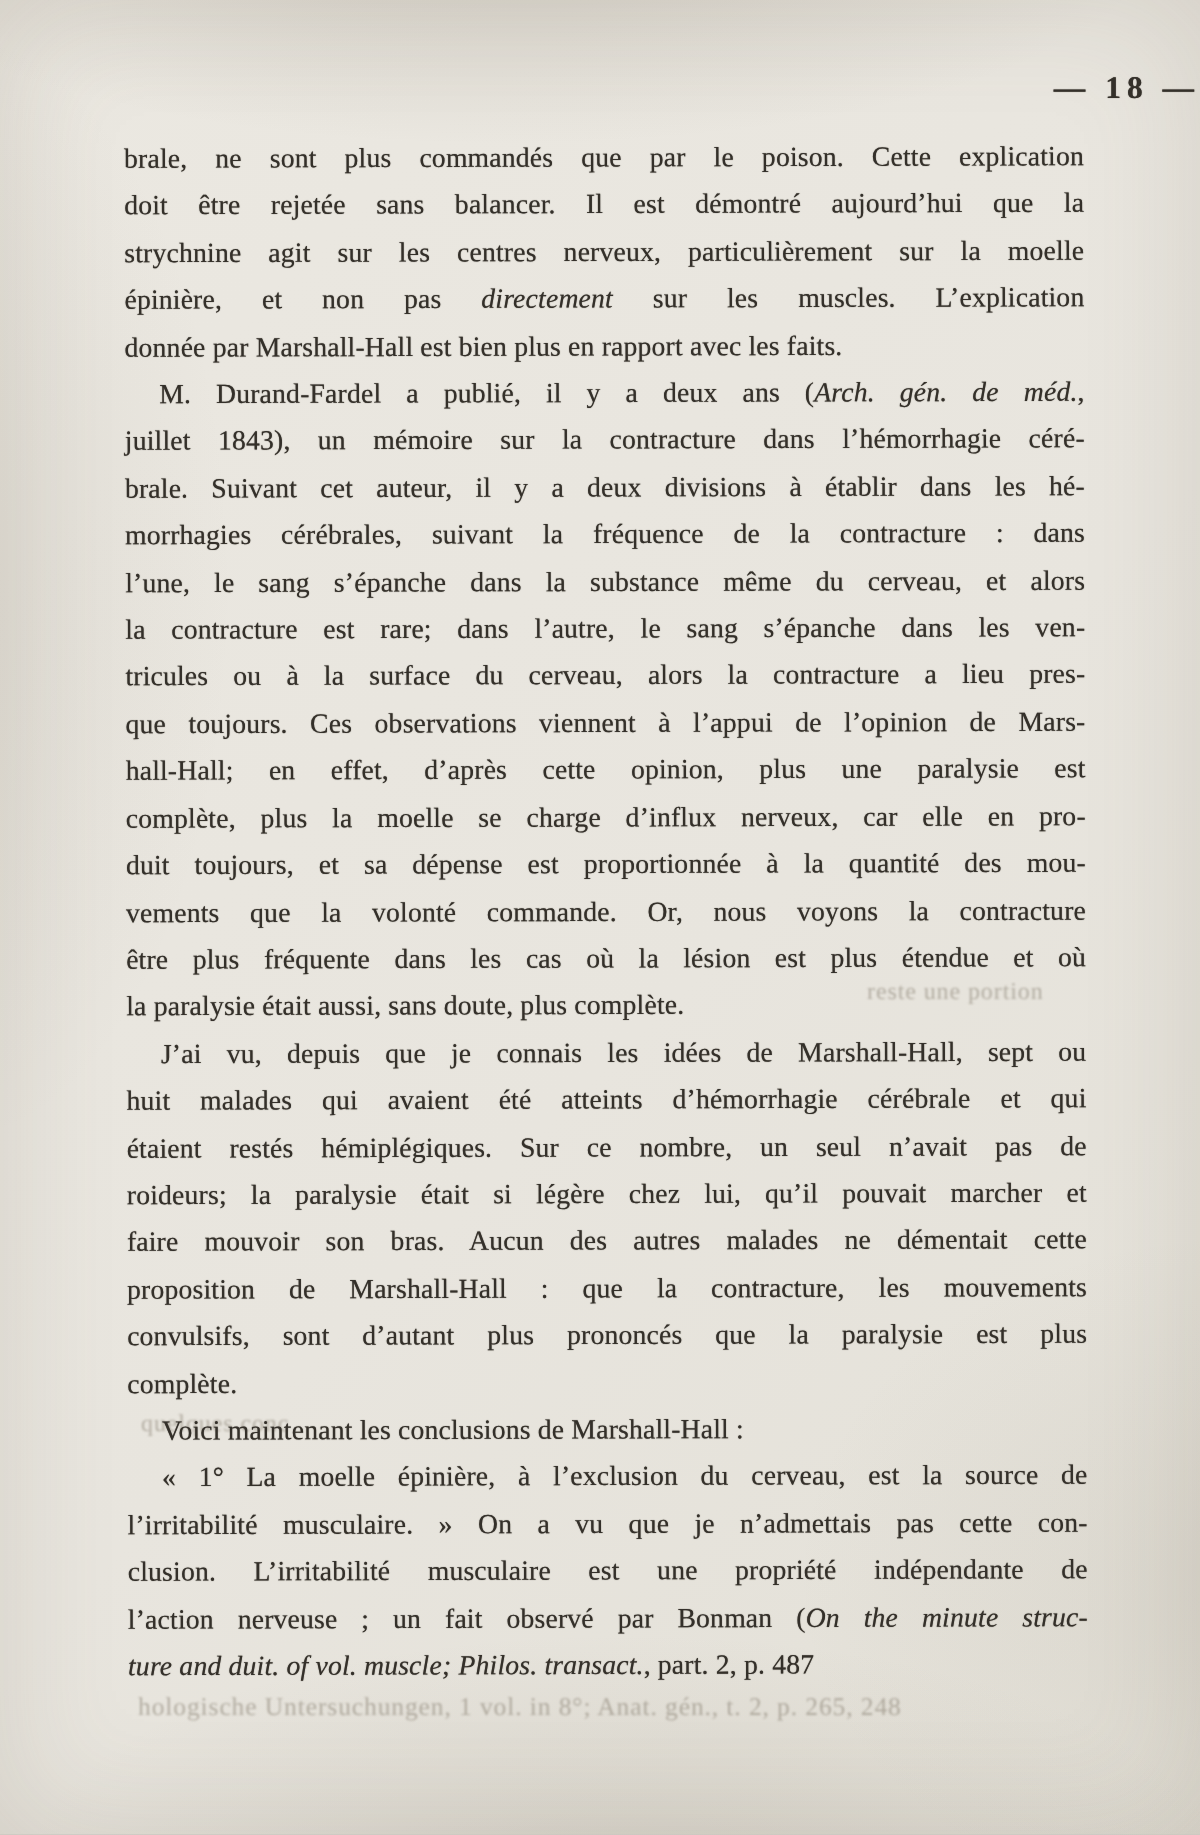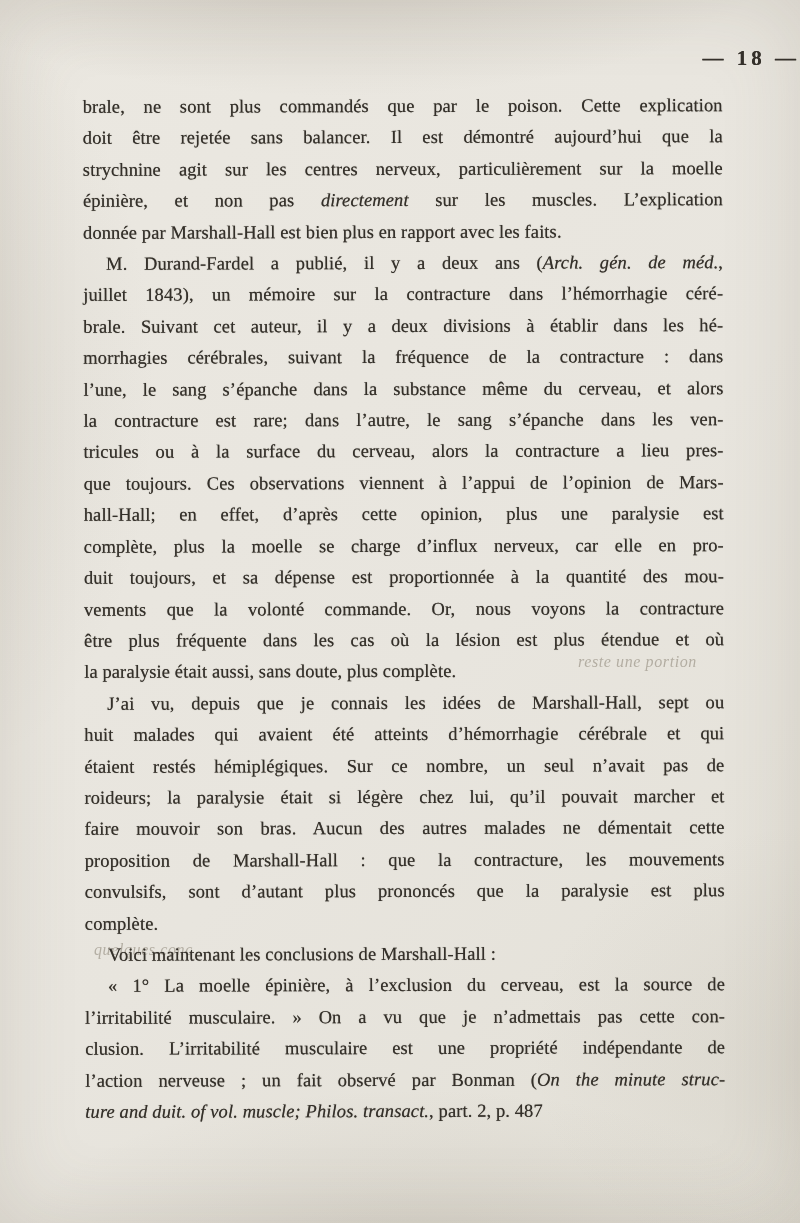--- a/index.html
+++ b/index.html
@@ -33,31 +33,32 @@
   }
 
   .paragraph { margin: 0; }
   .line { text-align: justify; text-align-last: justify; }
   .line.last { text-align-last: left; }
   .line.indent { text-indent: 23px; }
   .it { font-style: italic; }
 
   .artifact-layer { position: absolute; inset: 0; z-index: 1; }
   .artifact {
-    position: absolute; font-style: italic; color: rgba(116,106,92,0.45);
+    position: absolute; color: rgba(116,106,92,0.45);
     filter: blur(0.55px); white-space: nowrap; letter-spacing: 0.6px;
   }
 </style>
 </head>
 <body>
 
 <div class="page">
   <div class="artifact-layer" id="artifact-layer">
       <div class="artifact" style="left: 578px; top: 653px; font-size: 16px;">reste une portion</div>
       <div class="artifact" style="left: 94px; top: 941px; font-size: 16px;">quelques conc</div>
+      <div class="artifact" style="left: 92px; top: 1128px; font-size: 17px;">hologische Untersuchungen, 1 vol. in 8°; Anat. gén., t. 2, p. 265, 248</div>
     </div>
   <div class="page-number">— 18 —</div>
   <div class="text-block" id="text-block">
       <div class="paragraph">
         <div class="line"><span>brale, ne sont plus commandés que par le poison. Cette explication</span></div>
         <div class="line"><span>doit être rejetée sans balancer. Il est démontré aujourd’hui que la</span></div>
         <div class="line"><span>strychnine agit sur les centres nerveux, particulièrement sur la moelle</span></div>
         <div class="line"><span>épinière, et non pas </span><span class="it">directement</span><span> sur les muscles. L’explication</span></div>
         <div class="line last"><span>donnée par Marshall-Hall est bien plus en rapport avec les faits.</span></div>
       </div>

